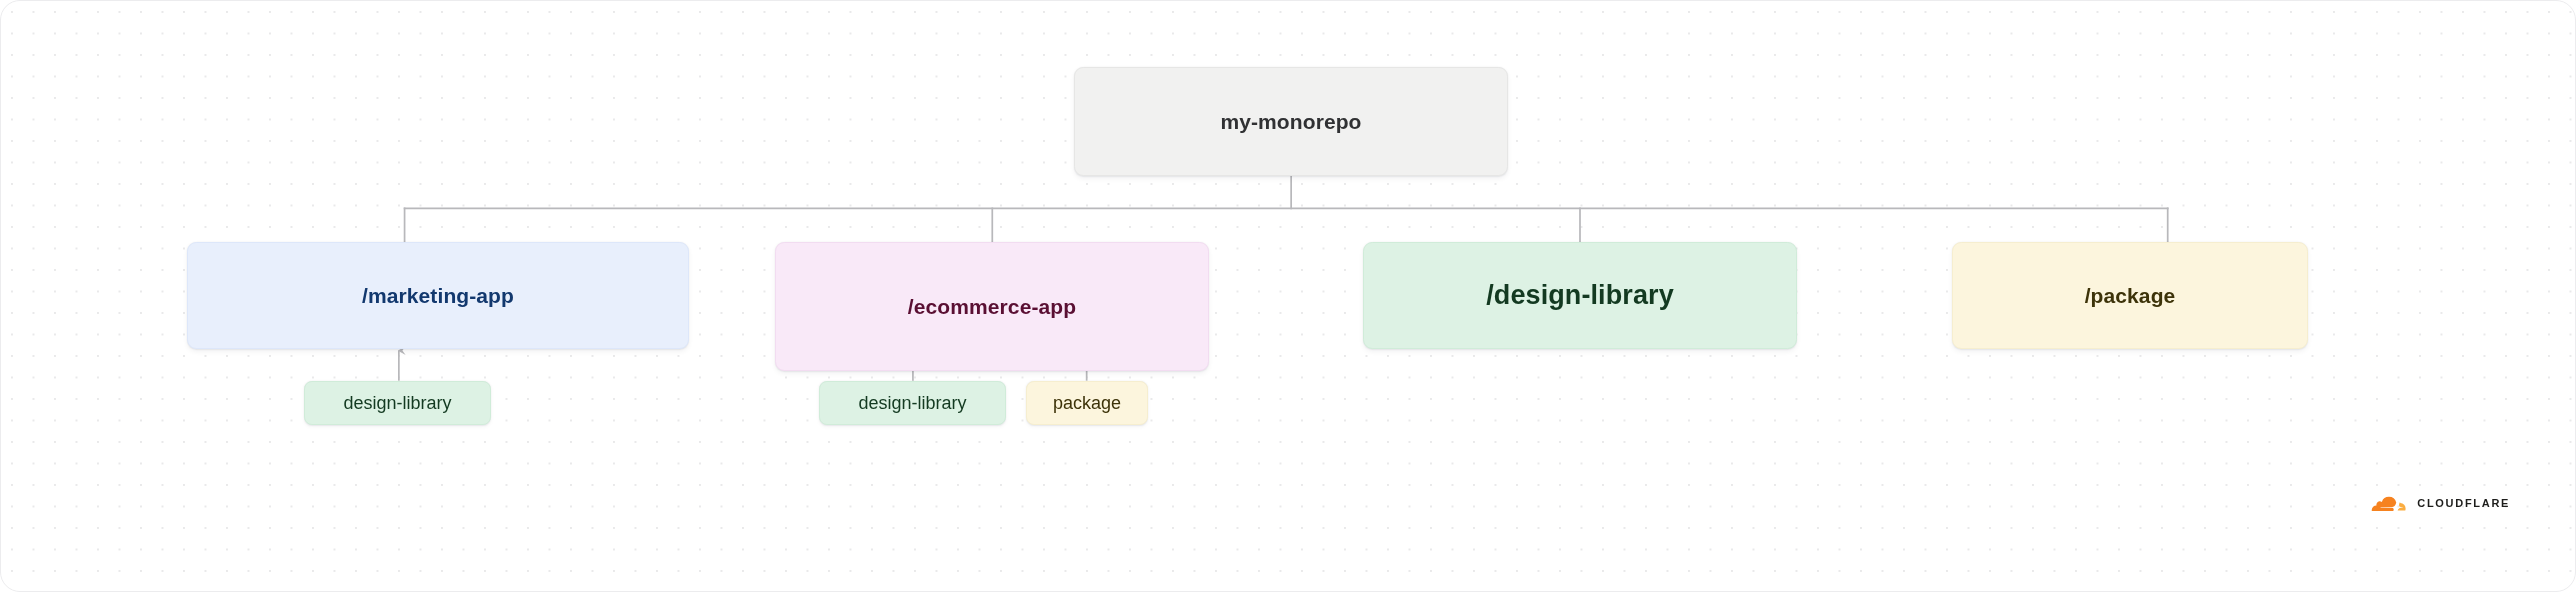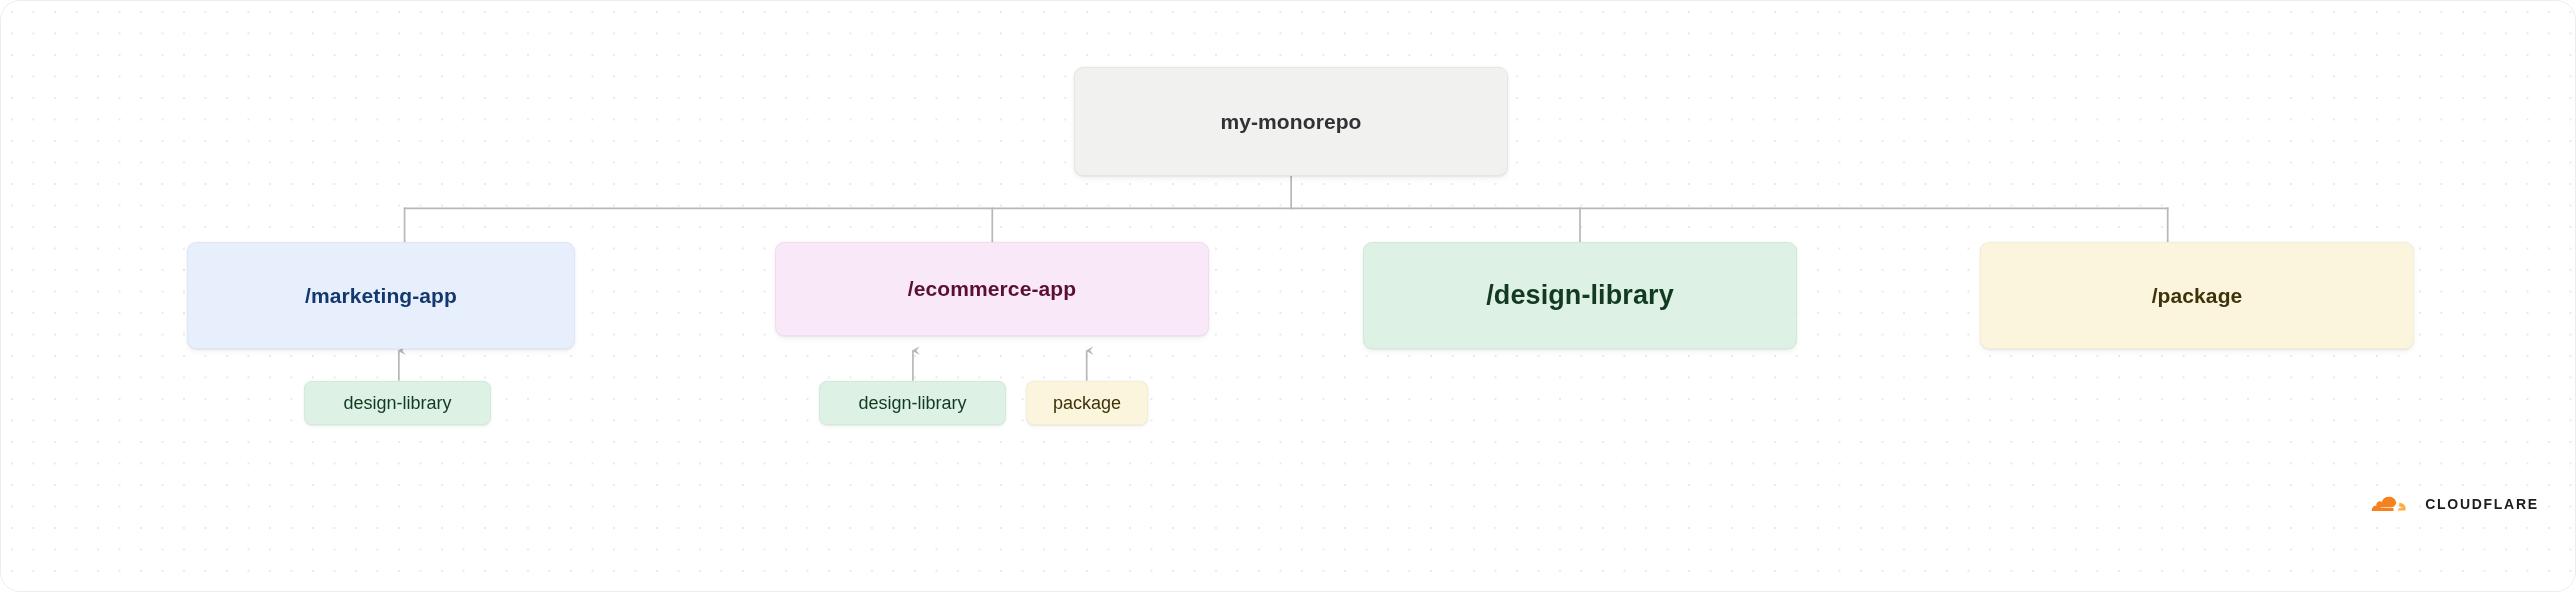--- a/index.html
+++ b/index.html
@@ -51,40 +51,40 @@
   
   #node-root {
     left: 1073px; top: 66px; width: 434px; height: 109px;
     background: #f1f1f0;
     border: 1.1px solid #e6e6e5;
   }
   #node-root .node-label { font-size: 21px; color: #303133; }
 
   
   #node-marketing {
-    left: 186px; top: 241px; width: 388px; height: 107px;
+    left: 186px; top: 241px; width: 502px; height: 107px;
     background: #e8effc; border: 1.1px solid #dde7fa;
   }
   #node-marketing .node-label { font-size: 21px; color: #12386e; }
 
   #node-ecommerce {
-    left: 774px; top: 241px; width: 434px; height: 94px;
+    left: 774px; top: 241px; width: 434px; height: 129px;
     background: #f9e9f8; border: 1.1px solid #f2dcf1; align-items: center;
   }
   #node-ecommerce .node-label { font-size: 21px; color: #5a0f33; }
 
   #node-design {
     left: 1362px; top: 241px; width: 434px; height: 107px;
     background: #ddf2e4; border: 1.1px solid #d0ecd9;
   }
   #node-design .node-label { font-size: 27px; color: #133a21; }
 
   #node-package {
-    left: 1951px; top: 241px; width: 434px; height: 107px;
-    background: #fcf5dd; border: 1.1px solid #f6eecf; margin-left: 28px;
+    left: 1951px; top: 241px; width: 356px; height: 107px;
+    background: #fcf5dd; border: 1.1px solid #f6eecf;
   }
   #node-package .node-label { font-size: 21px; color: #3d3309; }
 
   
   .chip {
     position: absolute;
     display: flex;
     align-items: center;
     justify-content: center;
     border-radius: 7.9px;
@@ -108,26 +108,25 @@
   
   #cf-logo {
     position: absolute;
     left: 2358px; top: 492px;
     display: flex;
     align-items: center;
     gap: 9.3px;
   }
   #cf-logo .cf-mark { display: block; }
   #cf-logo .cf-word {
-    font-size: 14px;
+    font-size: 11px;
     font-weight: 700;
     letter-spacing: 1.7px;
     color: #1d1d1b;
     line-height: 1;
-    margin-left: 8px;
   }
 </style>
 </head>
 <body>
 
 <div id="canvas">
 
   <svg id="wires" viewBox="0 0 3600 828" width="2576" height="592">
     <defs>
       <marker id="arrowUp" markerWidth="14" markerHeight="12" refX="7" refY="1.5" orient="auto-start-reverse" markerUnits="userSpaceOnUse">

